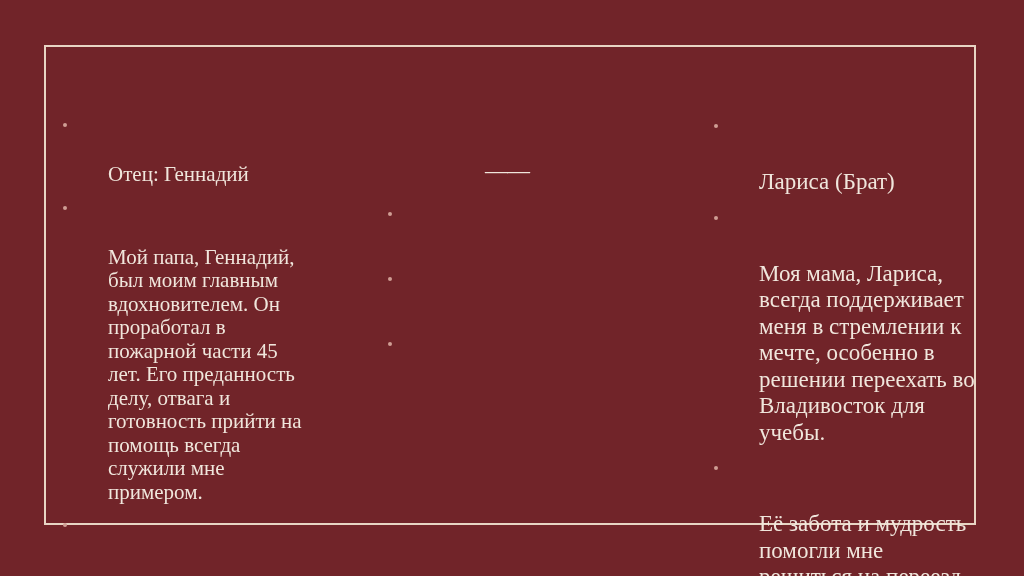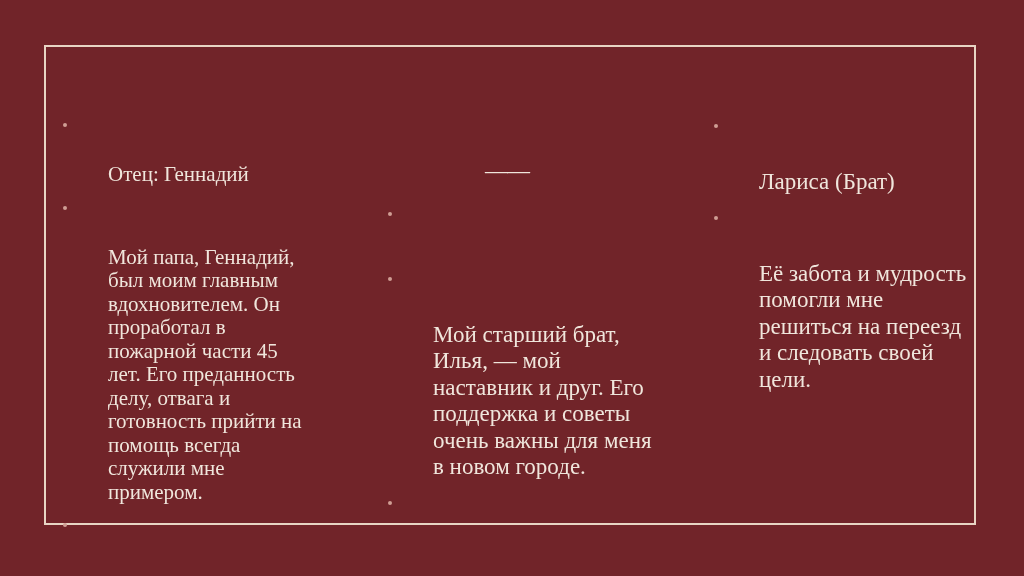--- a/index.html
+++ b/index.html
@@ -89,41 +89,45 @@
     </div>
   </div>
 
   <div class="col col-mid">
     <div class="divider">——</div>
     <div class="item">
       <span class="bullet"></span>
     </div>
     <div class="item">
       <span class="bullet"></span>
-      <span>Мой старший брат,
-Илья, — мой
-наставник и друг. Его
-поддержка и советы
-очень важны для меня
-в новом городе.</span>
     </div>
     <div class="item">
       <span class="bullet"></span>
       <span></span>
     </div>
 
   </div>
 
   <div class="col col-right">
     <div class="item">
       <span class="bullet"></span>
       <span>Лариса (Брат)</span>
     </div>
     <div class="item">
       <span class="bullet"></span>
+      <span>Моя мама, Лариса,
+всегда поддерживает
+меня в стремлении к
+мечте, особенно в
+решении переехать во
+Владивосток для
+учебы.</span>
+    </div>
+    <div class="item">
+      <span class="bullet"></span>
       <span>Её забота и мудрость
 помогли мне
 решиться на переезд
 и следовать своей
 цели.</span>
     </div>
 
   </div>
 
 </div>

